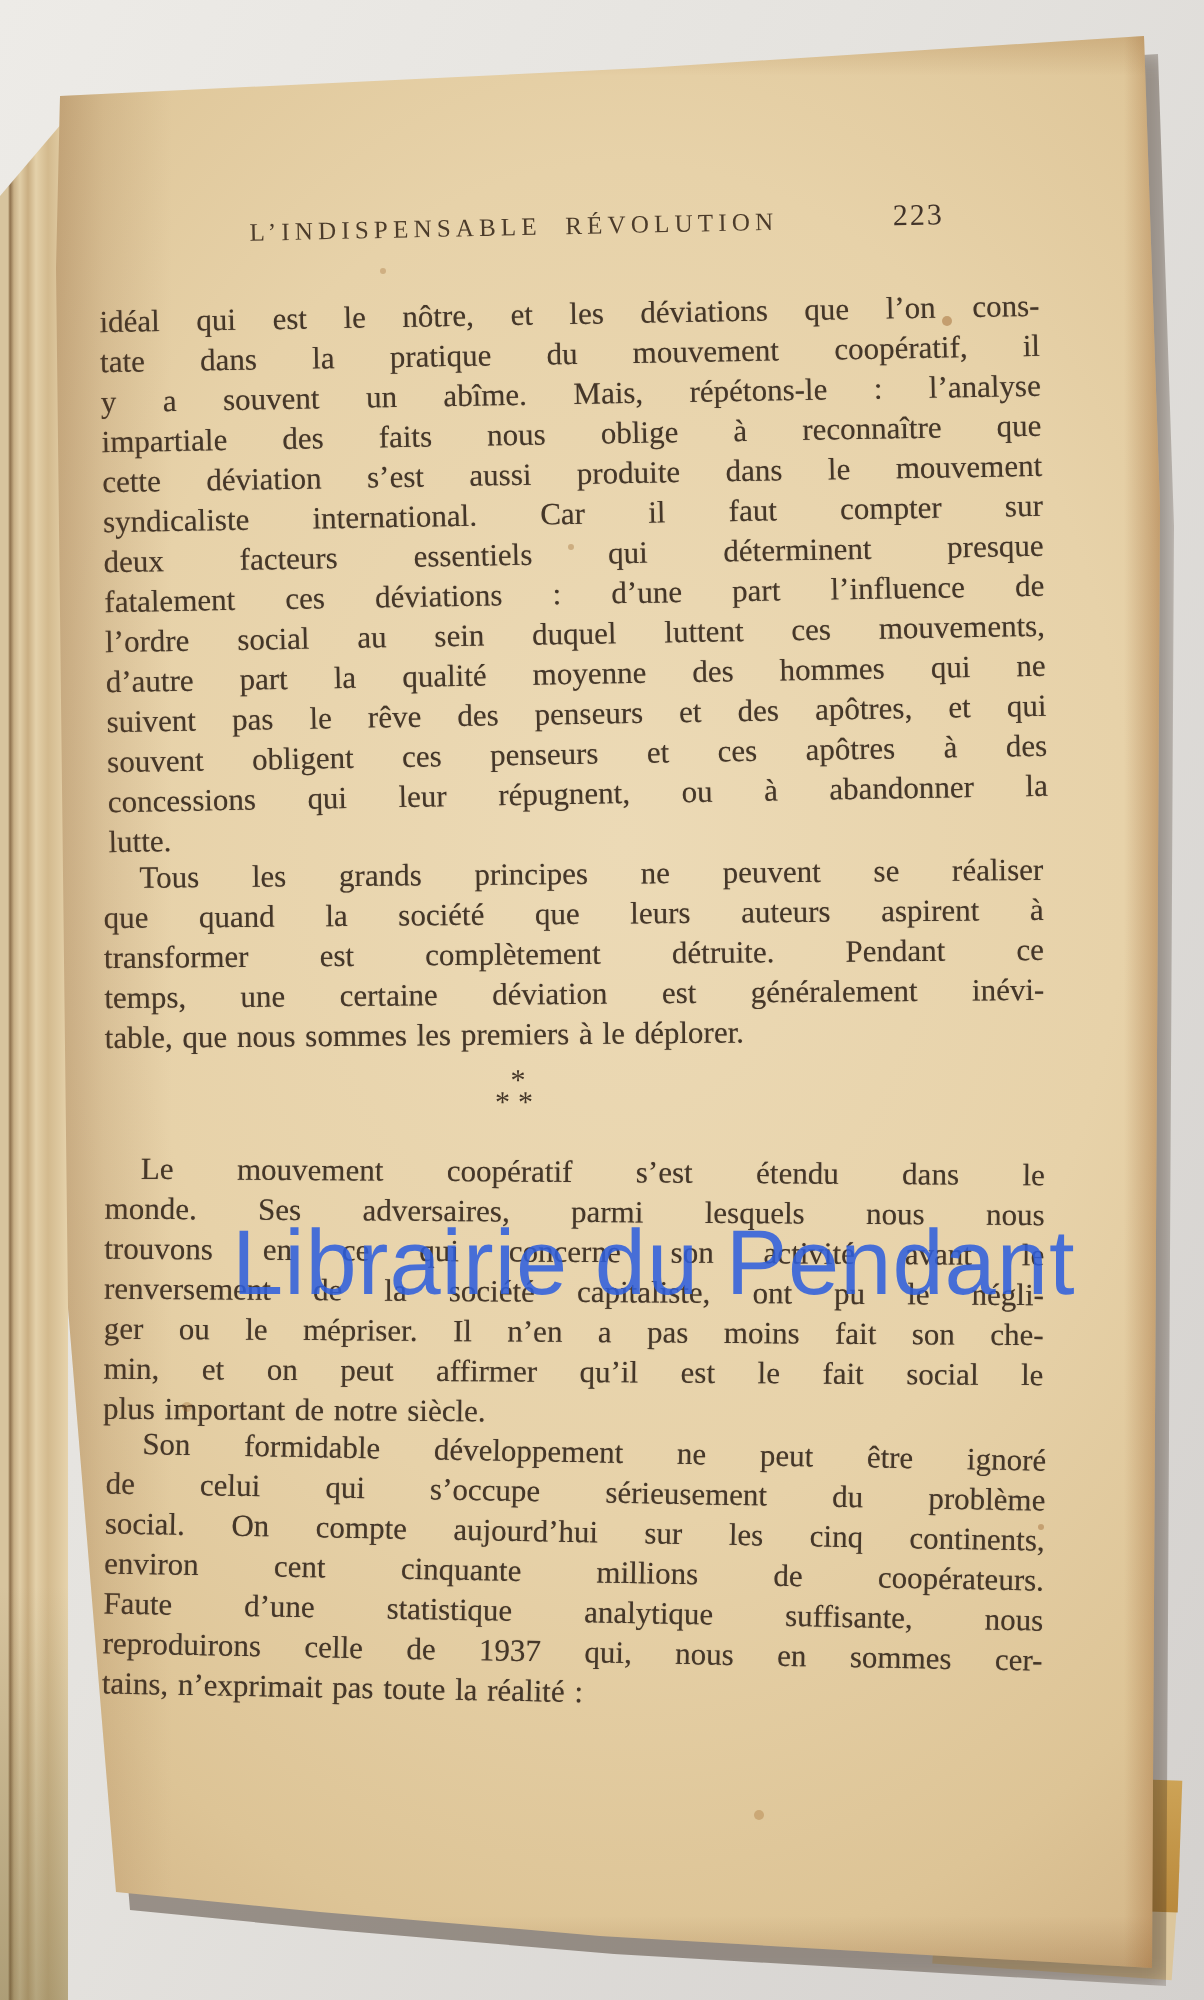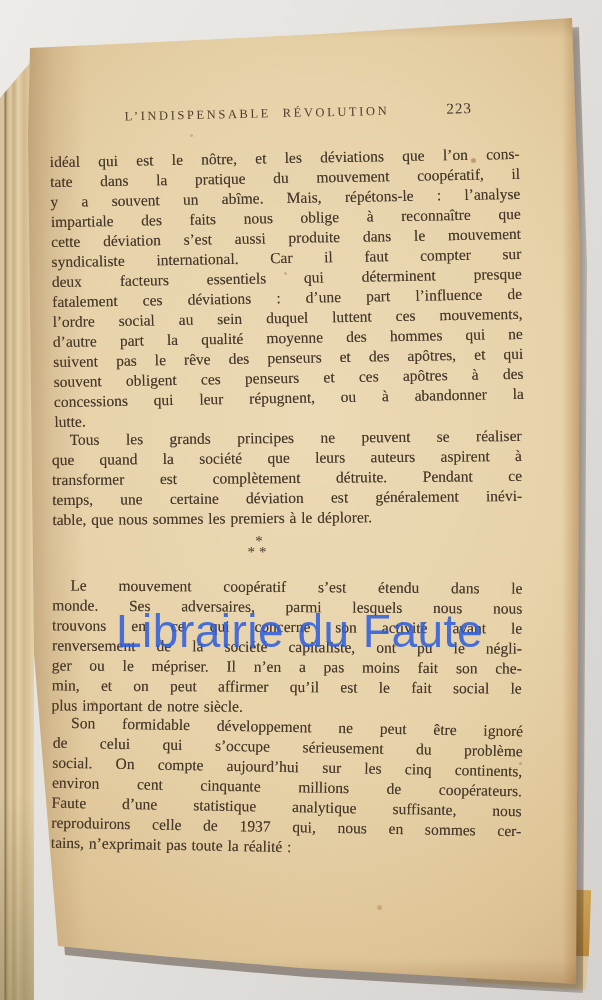--- a/index.html
+++ b/index.html
@@ -152,14 +152,14 @@
             <div class="line">social. On compte aujourd’hui sur les cinq continents,</div>
             <div class="line">environ cent cinquante millions de coopérateurs.</div>
             <div class="line">Faute d’une statistique analytique suffisante, nous</div>
             <div class="line">reproduirons celle de 1937 qui, nous en sommes cer-</div>
             <div class="line last">tains, n’exprimait pas toute la réalité :</div>
           </div>
         </div>
     </div>
   </div>
 
-  <div class="watermark" style="color: rgb(45, 94, 222);">Librairie du Faute</div>
+  <div class="watermark" style="color: rgb(45, 94, 222);">Librairie du Pendant</div>
 </div>
 
 </body></html>

